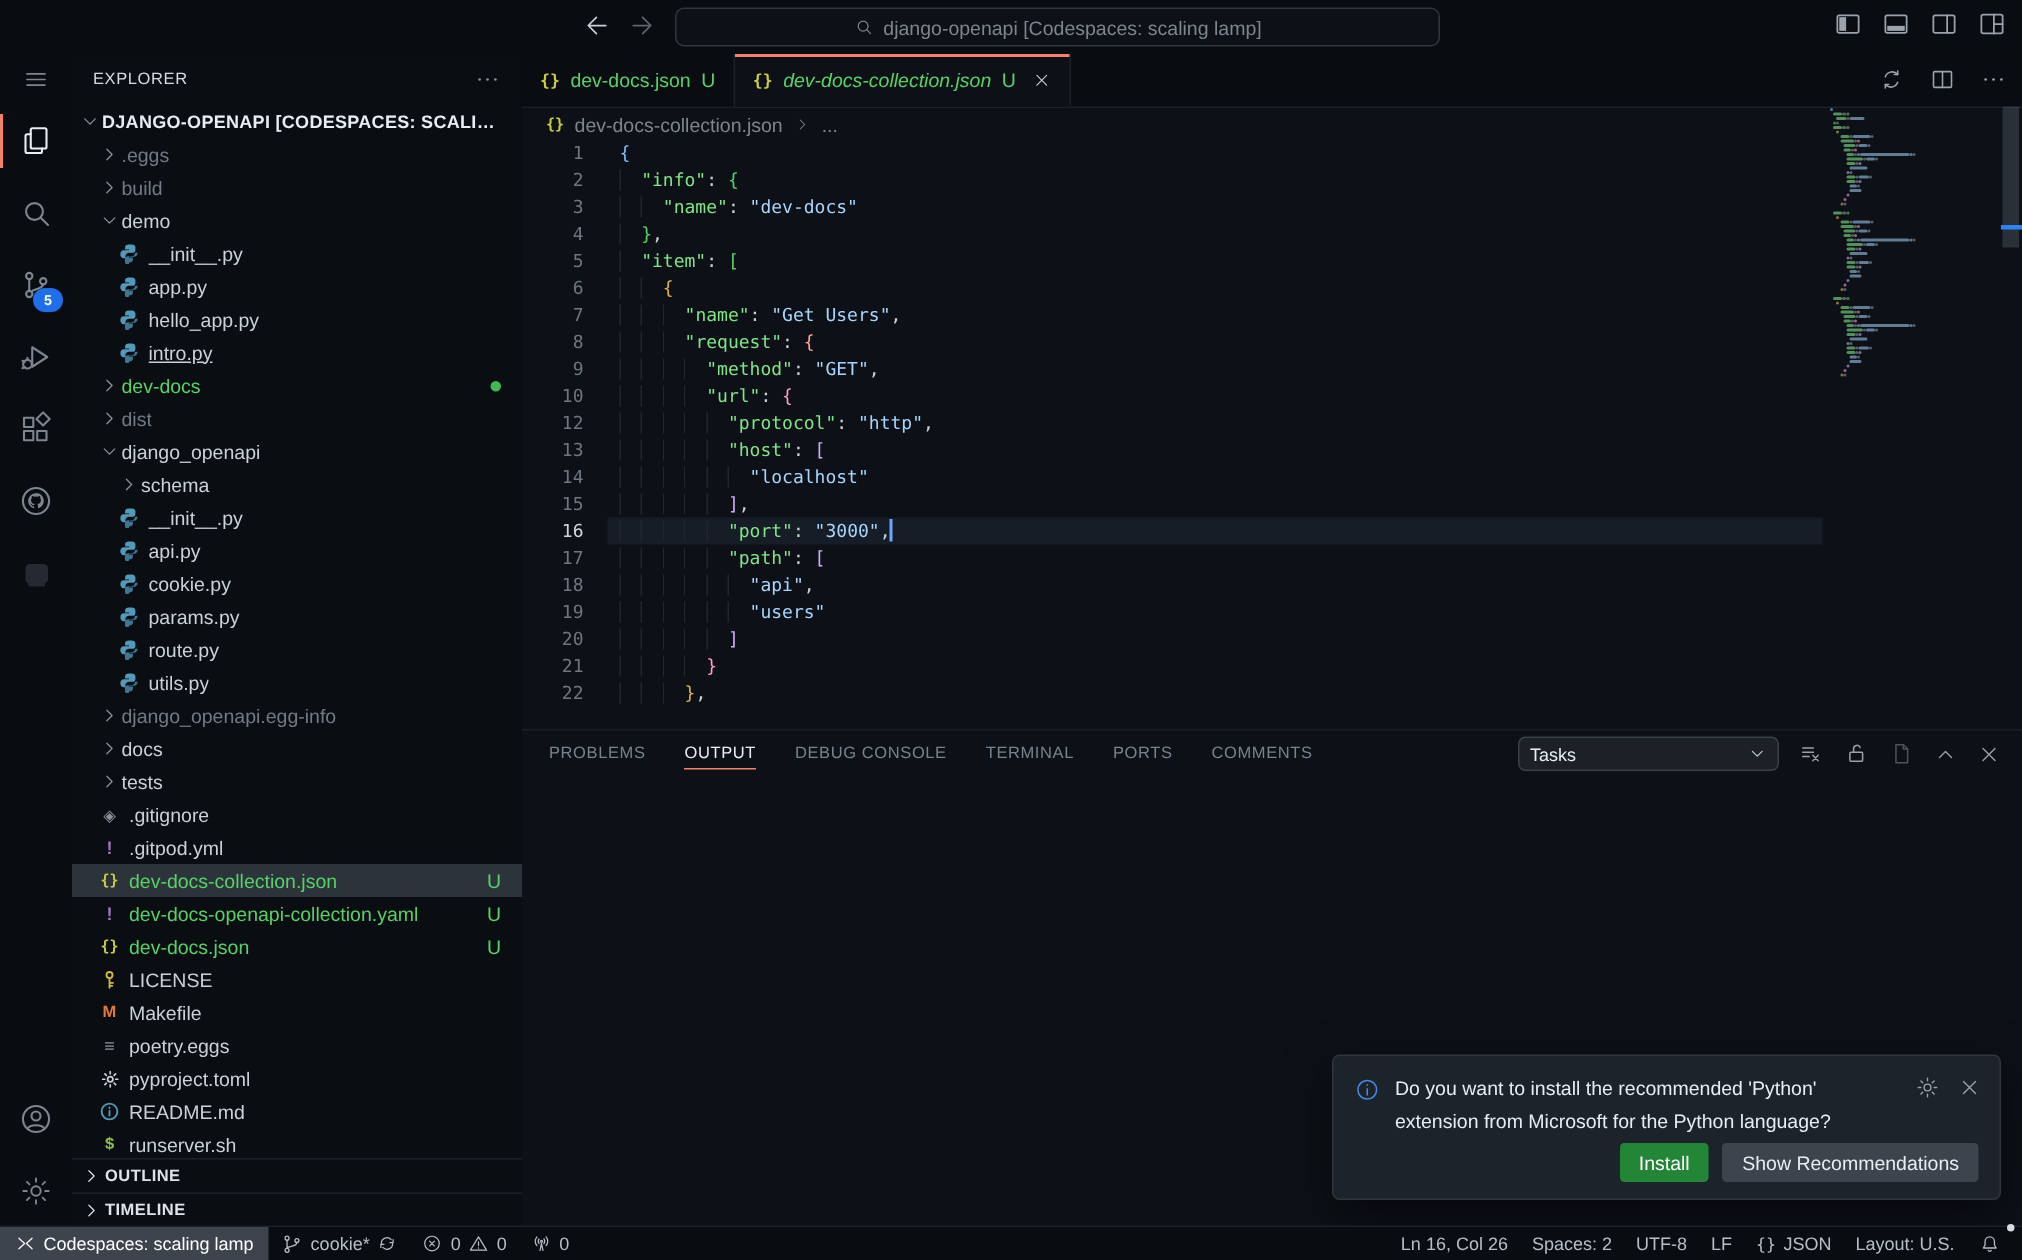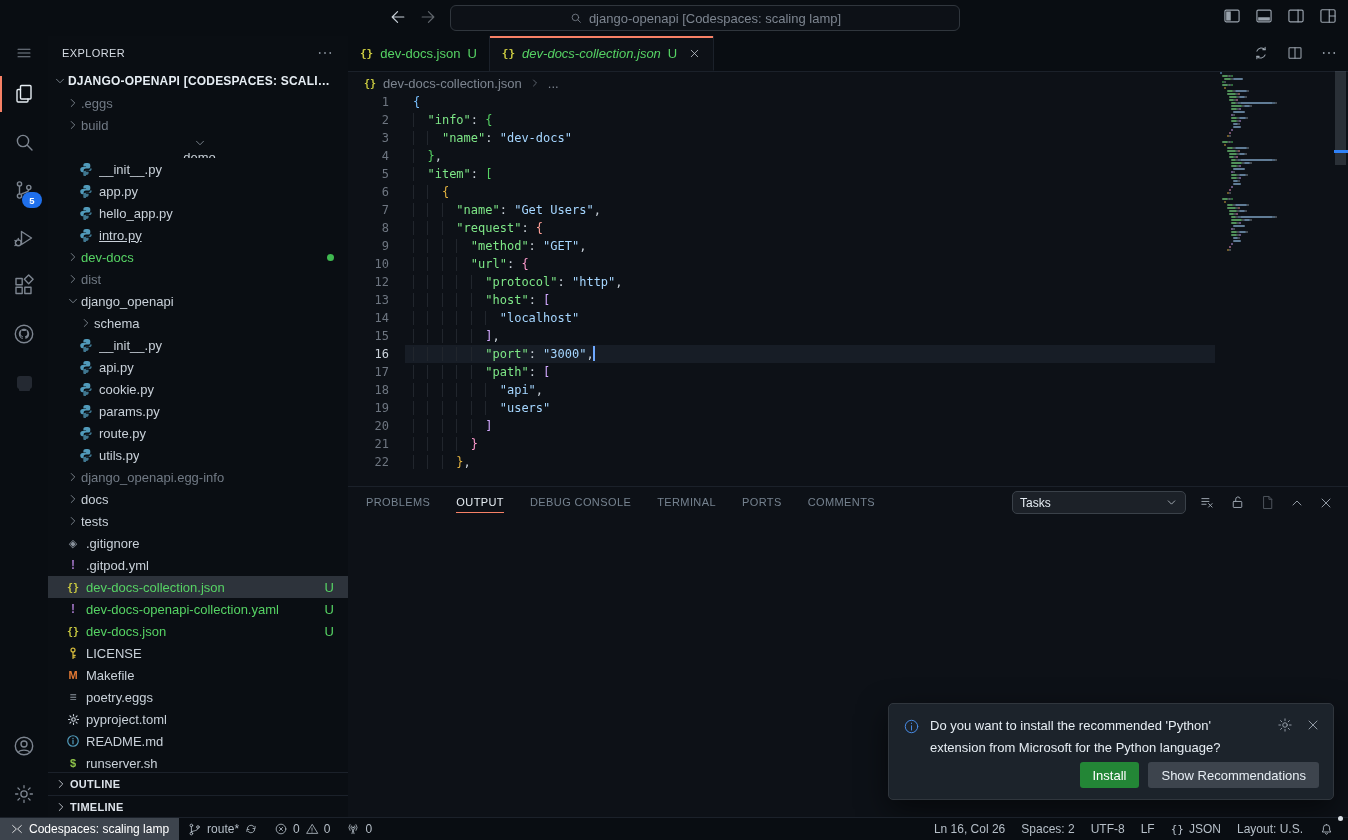--- a/index.html
+++ b/index.html
@@ -276,21 +276,21 @@
           <span class="lbl">.eggs</span>
         </div>
         <div class="tree-row dim" style="padding-left: 17px;">
           <span class="chev">
             <svg width="14" height="14" viewBox="0 0 24 24" fill="none" stroke="currentColor" stroke-width="1.4" stroke-linecap="round" stroke-linejoin="round">
               <path d="M9 6l6 6-6 6"></path>
             </svg>
           </span>
           <span class="lbl">build</span>
         </div>
-        <div class="tree-row" style="padding-left: 17px; flex-direction: column;">
+        <div class="tree-row" style="padding-left: 17px;">
           <span class="chev">
             <svg width="14" height="14" viewBox="0 0 24 24" fill="none" stroke="currentColor" stroke-width="1.4" stroke-linecap="round" stroke-linejoin="round">
               <path d="M6 9l6 6 6-6"></path>
             </svg>
           </span>
           <span class="lbl">demo</span>
         </div>
         <div class="tree-row" style="padding-left: 30px;">
           <span class="ficon">
             <svg width="14" height="14" viewBox="0 0 16 16">
@@ -975,21 +975,21 @@
     </div>
     <div class="sb-item">
       <span>
           <svg width="15" height="15" viewBox="0 0 24 24" fill="none" stroke="currentColor" stroke-width="1.4" stroke-linecap="round" stroke-linejoin="round">
             <circle cx="7" cy="5.5" r="2.1"></circle>
             <circle cx="7" cy="18.5" r="2.1"></circle>
             <circle cx="17.5" cy="8" r="2.1"></circle>
             <path d="M7 7.6v8.8M17.5 10.1c0 4.2-7 3.6-10.5 5.6"></path>
           </svg>
         </span>
-      <span>route*</span>
+      <span>cookie*</span>
       <span>
           <svg width="14" height="14" viewBox="0 0 24 24" fill="none" stroke="currentColor" stroke-width="1.4" stroke-linecap="round" stroke-linejoin="round">
             <path d="M18.5 12a6.5 6.5 0 01-11.3 4.4M5.5 12a6.5 6.5 0 0111.3-4.4"></path>
             <path d="M5 16.5v-3.6h3.6M19 7.5v3.6h-3.6"></path>
           </svg>
         </span>
     </div>
     <div class="sb-item">
       <span>
           <svg width="14" height="14" viewBox="0 0 24 24" fill="none" stroke="currentColor" stroke-width="1.4" stroke-linecap="round" stroke-linejoin="round">

